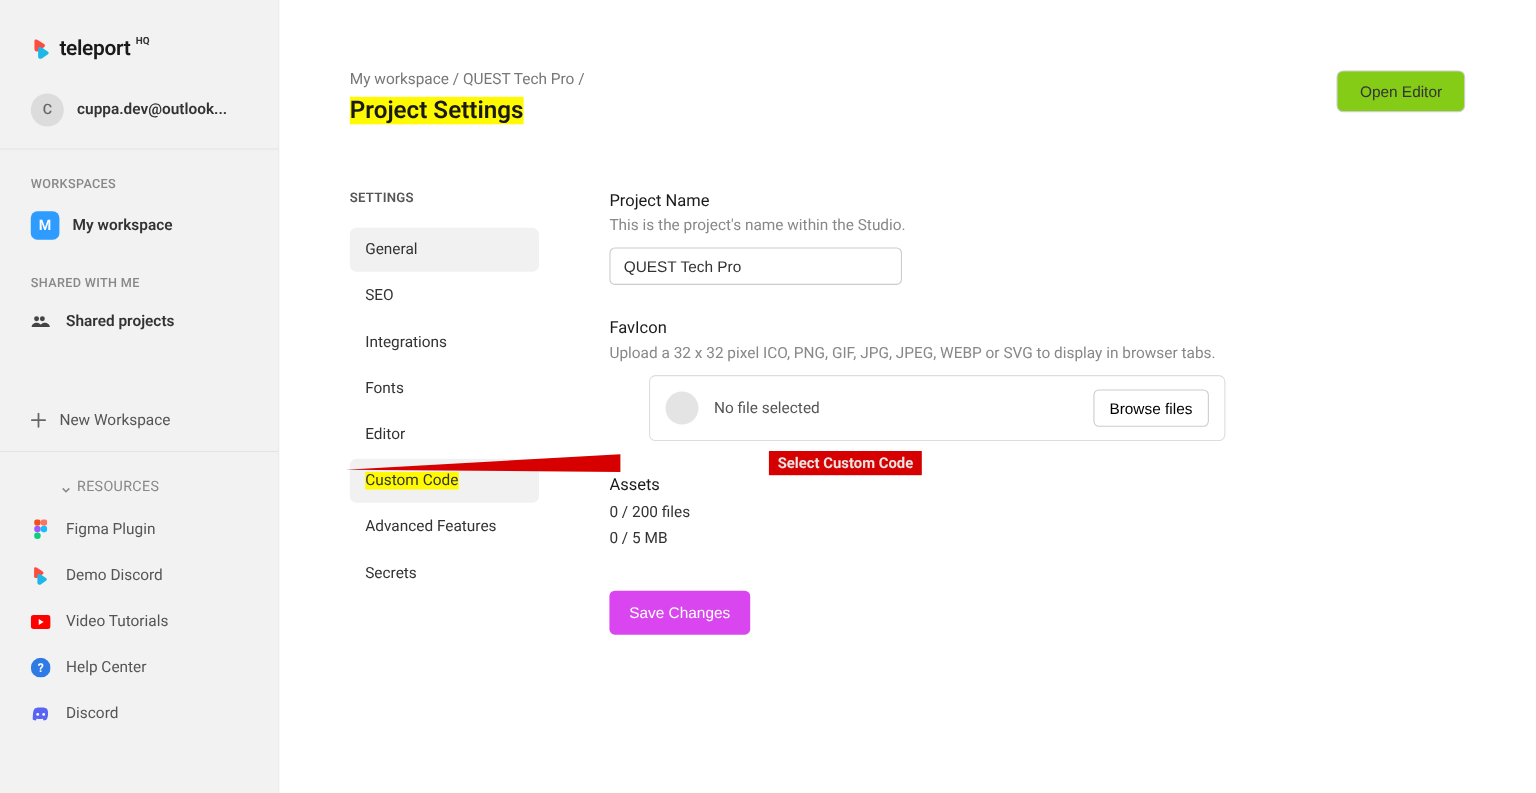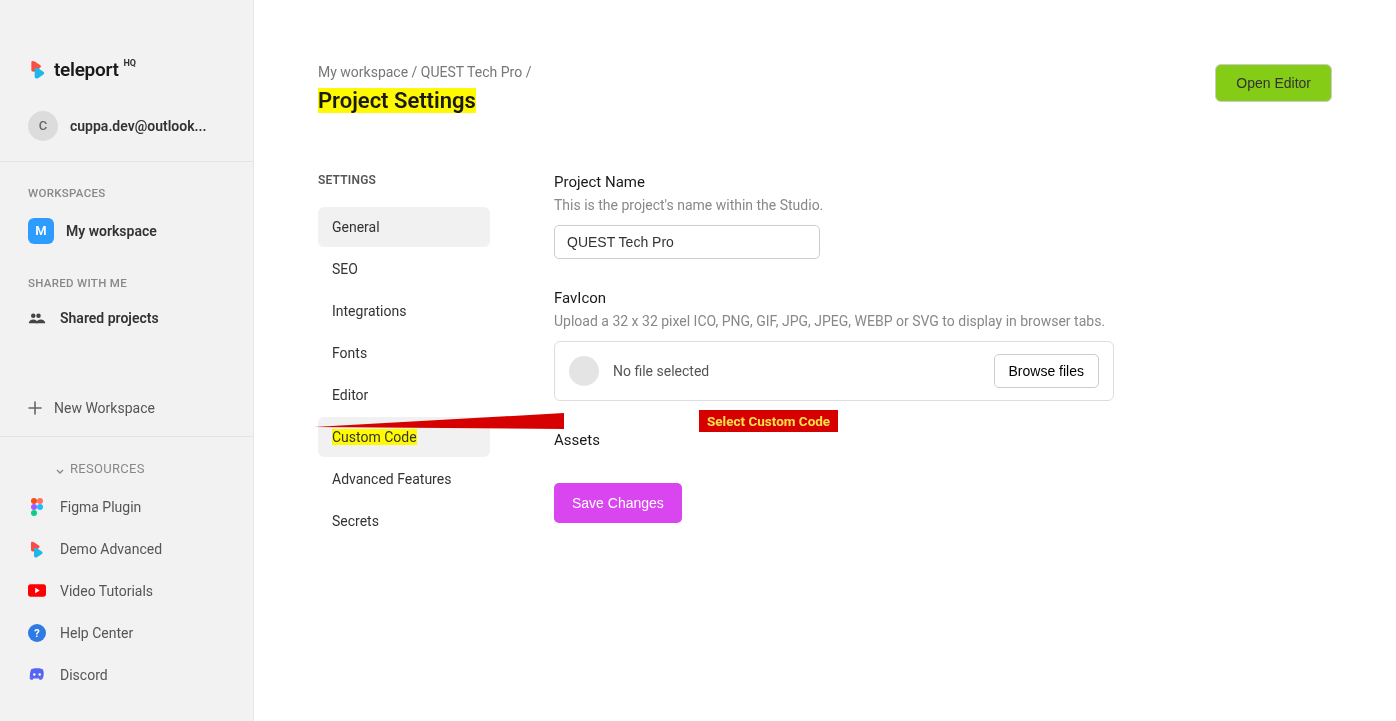--- a/index.html
+++ b/index.html
@@ -14,21 +14,20 @@
 }
 .sidebar {
   position: absolute;
   left: 0; top: 0;
   width: 254px;
   height: 721px;
   background: #f2f2f2;
   border-right: 1px solid #e8e8e8;
   display: flex;
   flex-direction: column;
-  justify-content: center;
 }
 .logo-area {
   padding: 32px 28px 20px 28px;
   display: flex;
   align-items: center;
   gap: 6px;
 }
 .logo-mark {
   width: 20px; height: 20px;
   position: relative;
@@ -253,20 +252,21 @@
   font-size: 14px;
   color: #333;
 }
 .favicon-box {
   border: 1px solid #ddd;
   border-radius: 6px;
   padding: 12px 14px;
   display: flex;
   align-items: center;
   justify-content: space-between;
+  margin-left: 36px;
 }
 .favicon-left { display: flex; align-items: center; gap: 14px;}
 .favicon-placeholder {
   width: 30px; height: 30px;
   border-radius: 50%;
   background: #e4e4e4;
 }
 .favicon-status { font-size: 14px; color: #555; }
 .browse-btn {
   border: 1px solid #ccc;
@@ -288,21 +288,21 @@
   cursor: pointer;
 }
 
 .annotation {
   position: absolute;
   pointer-events: none;
 }
 .annotation-label {
   position: absolute;
   background: #d60000;
-  color: #fde047;
+  color: #e5e5e5;
   font-size: 13.5px;
   font-weight: 700;
   padding: 3px 8px;
   white-space: nowrap;
 }
 .annotation-svg {
   position: absolute;
 }
 </style>
 </head>
@@ -380,21 +380,21 @@
     <span>Figma Plugin</span>
   </div>
 
   <div class="resource-item">
     <span class="res-icon">
       <svg viewBox="0 0 24 24" width="18" height="18">
           <path d="M4 4 C4 2 6 2 8 3 L14 7 C16 8 16 10 14 11 L8 15 C6 16 4 15 4 13 Z" fill="#ff4c3f"></path>
           <path d="M8 12 C8 10 10 10 12 11 L18 15 C20 16 20 18 18 19 L12 23 C10 24 8 23 8 21 Z" fill="#1fb6e8"></path>
         </svg>
     </span>
-    <span>Demo Advanced</span>
+    <span>Demo Discord</span>
   </div>
 
   <div class="resource-item">
     <span class="res-icon">
       <svg viewBox="0 0 20 14" width="18" height="13">
           <rect width="20" height="14" rx="3" fill="#ff0000"></rect>
           <path d="M8 4l5 3-5 3z" fill="#fff"></path>
         </svg>
     </span>
     <span>Video Tutorials</span>
@@ -466,20 +466,24 @@
           <div class="favicon-left">
             <div class="favicon-placeholder"></div>
             <div class="favicon-status">No file selected</div>
           </div>
           <button class="browse-btn">Browse files</button>
         </div>
       </div>
 
       <div class="field-group" style="margin-bottom:10px">
         <div class="field-label">Assets</div>
+        <div class="assets-lines">
+          <div>0 / 200 files</div>
+          <div>0 / 5 MB</div>
+        </div>
       </div>
 
       <button class="save-btn">Save Changes</button>
 
       
       <div class="annotation" style="left:-240px; top:232px; width:400px; height:40px;">
         <svg class="annotation-svg" width="400" height="40" style="left:0; top:0;">
           <polygon points="0,22 250,8 250,24" fill="#d60000"></polygon>
         </svg>
       </div>

